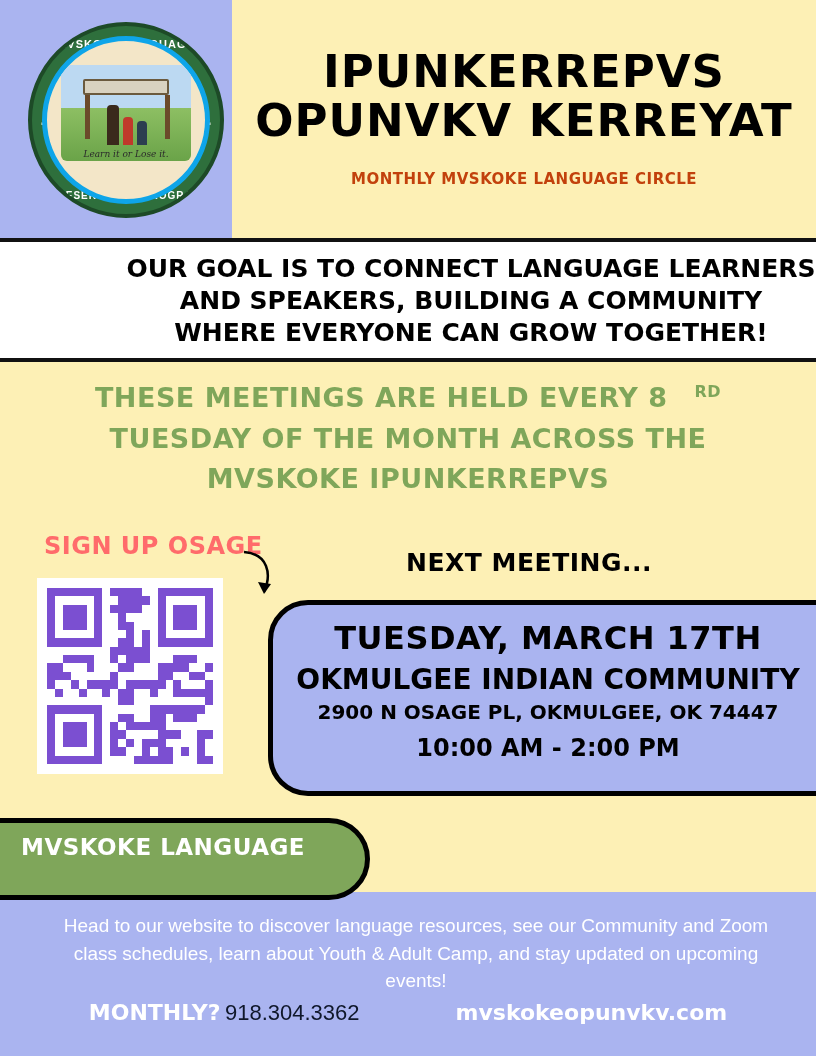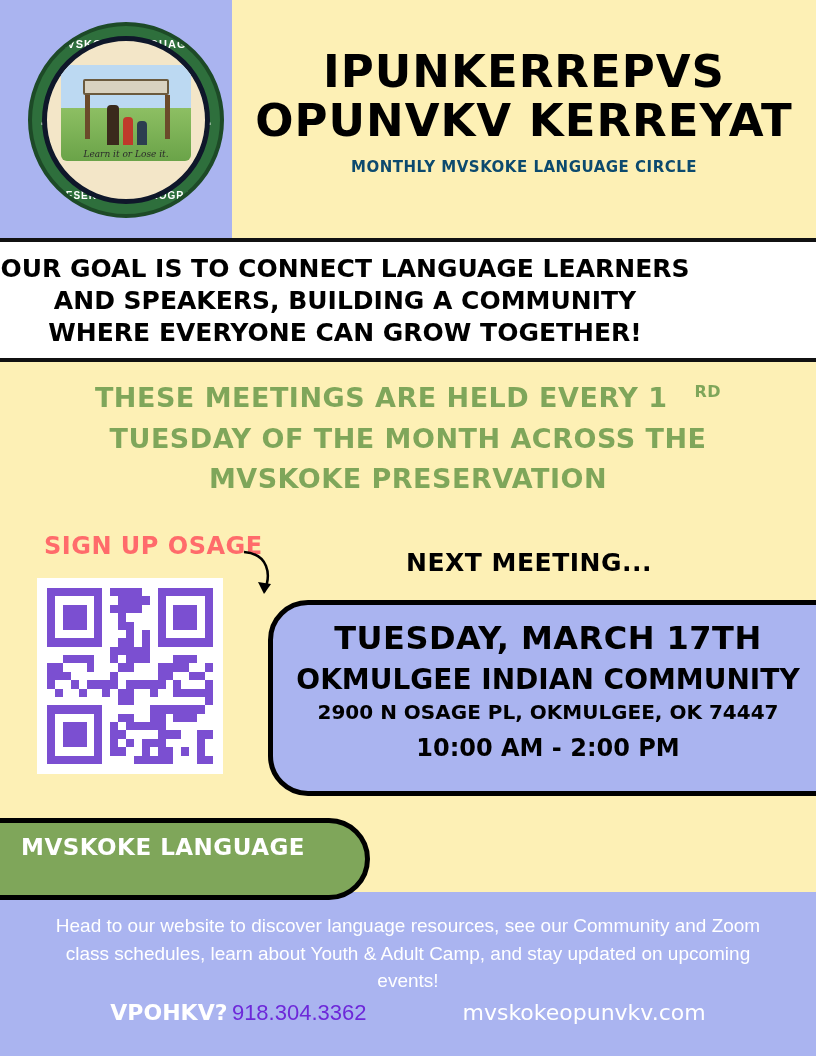--- a/index.html
+++ b/index.html
@@ -53,21 +53,21 @@
     border: 4px solid #1d4a27;
     box-sizing: border-box;
     overflow: hidden;
   }
   .seal-inner {
     position: absolute;
     top: 10px; left: 10px;
     width: 168px; height: 168px;
     border-radius: 50%;
     background: #f3e6c8;
-    border: 5px solid #0f172a;
+    border: 5px solid #0ea5e9;
     box-sizing: border-box;
     overflow: hidden;
   }
   .seal-scene {
     position: absolute;
     top: 24px; left: 14px;
     width: 130px; height: 96px;
     border-radius: 6px;
     background: linear-gradient(#bcd9f2 0%, #bcd9f2 45%, #8dbf63 45%, #6aa348 100%);
     overflow: hidden;
@@ -134,37 +134,37 @@
   }
   .title-line {
     font-family: "DejaVu Sans", sans-serif;
     font-weight: bold;
     font-size: 45px;
     line-height: 1.08;
     letter-spacing: 1px;
     color: #000;
   }
   .subtitle {
-    margin-top: 13px;
+    margin-top: 25px;
     font-family: "DejaVu Sans", sans-serif;
     font-weight: bold;
     font-size: 15px;
     letter-spacing: 0.5px;
-    color: #0c4a6e;
+    color: #c2410c;
   }
 
   
   .goal-band {
     position: absolute;
     top: 242px; left: 0;
     width: 816px; height: 118px;
     background: #fff;
     display: flex;
     align-items: center;
-    justify-content: flex-start;
+    justify-content: flex-end;
   }
   .goal-rule {
     position: absolute;
     top: 358px; left: 0;
     width: 816px; height: 4px;
     background: #111;
   }
   .goal-text {
     width: 690px;
     text-align: center;
@@ -296,21 +296,21 @@
     font-family: "DejaVu Sans", sans-serif;
     font-weight: bold;
     font-size: 23px;
     color: #fff;
     line-height: 1.35;
     letter-spacing: 0.5px;
   }
   .prog-tag-line.second { padding-left: 24px; }
   .footer-blurb {
     position: absolute;
-    top: 912px; left: 38px;
+    top: 912px; left: 46px;
     width: 740px;
     text-align: center;
     font-family: "Liberation Sans", sans-serif;
     font-size: 19px;
     line-height: 1.45;
     color: #fff;
   }
   .footer-contact {
     position: absolute;
     top: 1000px; left: 0;
@@ -322,25 +322,25 @@
   }
   .contact-q {
     font-family: "DejaVu Sans", sans-serif;
     font-weight: bold;
     font-size: 22px;
     color: #fff;
   }
   .contact-phone {
     font-family: "Liberation Sans", sans-serif;
     font-size: 22px;
-    color: #6d28d9;
+    color: #0f172a;
   }
   .contact-web {
     font-family: "DejaVu Sans", sans-serif;
-    font-weight: normal;
+    font-weight: bold;
     font-size: 22px;
     color: #fff;
   }
 </style>
 </head>
 <body>
 
 <div class="poster">
 
   <div class="header-band">
@@ -372,21 +372,21 @@
 
     <div class="header-rule"></div>
   </div>
 
   <div class="goal-band">
     <div class="goal-text">OUR GOAL IS TO CONNECT LANGUAGE LEARNERS AND SPEAKERS, BUILDING A COMMUNITY WHERE EVERYONE CAN GROW TOGETHER!</div>
   </div>
   <div class="goal-rule"></div>
 
   <div class="meetings">
-    <span>THESE MEETINGS ARE HELD EVERY 1</span><sup>RD</sup><span> TUESDAY OF THE MONTH ACROSS THE MVSKOKE PRESERVATION</span>
+    <span>THESE MEETINGS ARE HELD EVERY 8</span><sup>RD</sup><span> TUESDAY OF THE MONTH ACROSS THE MVSKOKE IPUNKERREPVS</span>
   </div>
 
   <div class="signup-label">SIGN UP OSAGE</div>
 
   <svg class="arrow" viewBox="0 0 40 52">
     <path d="M6 4 C30 6, 34 26, 26 44" fill="none" stroke="#000" stroke-width="2.5"></path>
     <path d="M26 46 L20 34 L33 36 Z" fill="#000"></path>
   </svg>
 
   <div class="qr-box">
@@ -847,19 +847,19 @@
   <div class="footer"></div>
 
   <div class="prog-tag">
     <div class="prog-tag-line">MVSKOKE LANGUAGE</div>
   </div>
 
   <div class="footer-blurb">Head to our website to discover language resources, see our Community and Zoom class schedules, learn about Youth &amp; Adult Camp, and stay updated on upcoming events!</div>
 
   <div class="footer-contact">
     <div>
-      <span class="contact-q">VPOHKV?</span>
+      <span class="contact-q">MONTHLY?</span>
       <span class="contact-phone">918.304.3362</span>
     </div>
     <div class="contact-web">mvskokeopunvkv.com</div>
   </div>
 
 </div>
 
 </body></html>

